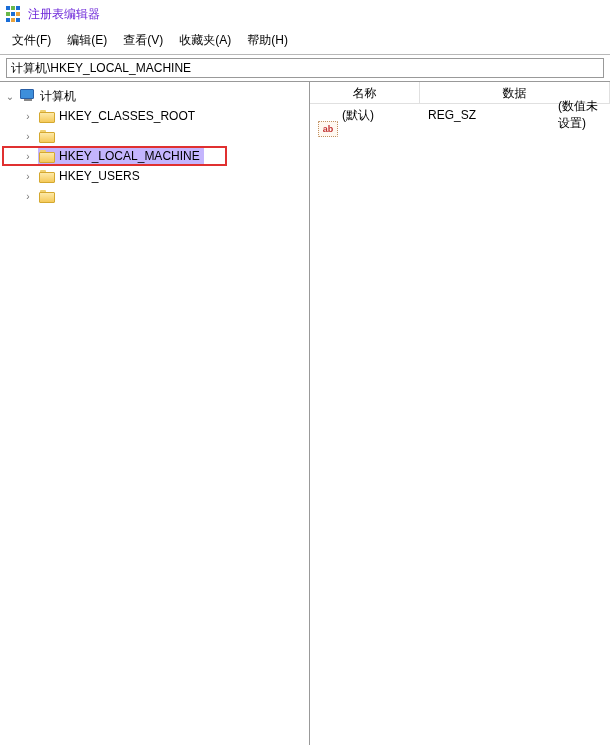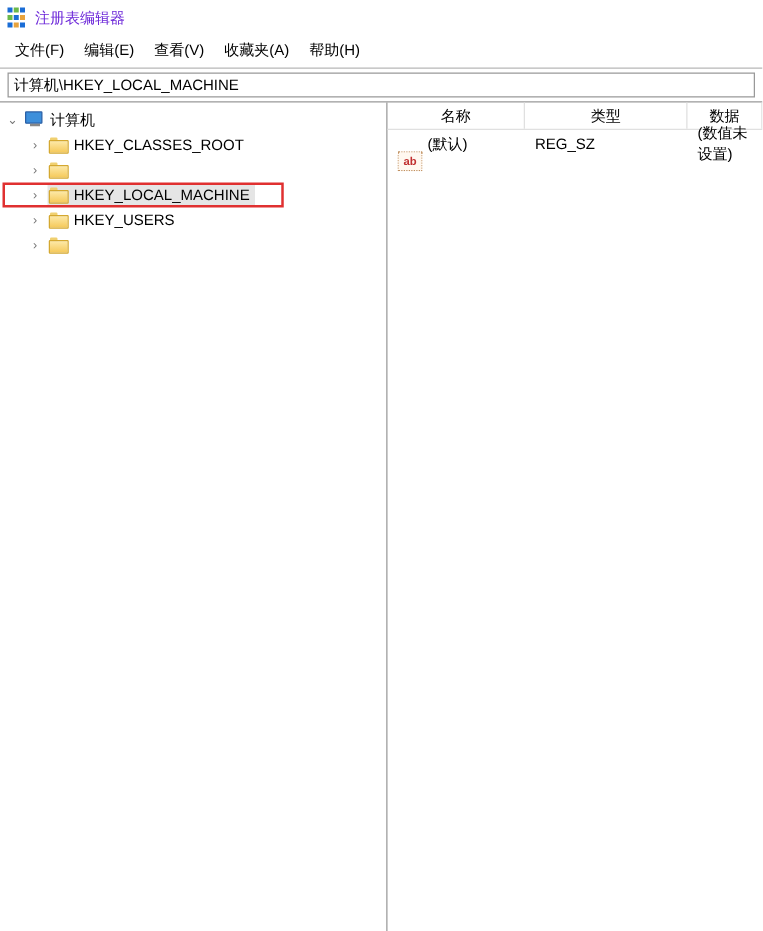--- a/index.html
+++ b/index.html
@@ -19,21 +19,21 @@
     .address-bar { padding: 3px 6px; border-bottom: 1px solid #999; }
     .address-input { width: 100%; border: 1px solid #999; padding: 2px 4px; height: 20px; outline: none; font-size: 12px; }
     
     .main-area { display: flex; height: calc(745px - 28px - 22px - 27px); }
     
     .tree-panel { width: 310px; border-right: 1px solid #999; padding: 4px 2px; overflow: auto; }
     .tree-node { display: flex; align-items: center; height: 20px; gap: 4px; padding-left: 2px; cursor: default; }
     .tree-node.child { padding-left: 20px; }
     .tree-node .toggle { width: 12px; text-align: center; color: #777; font-size: 10px; user-select: none; }
     .tree-node .label-wrap { display: flex; align-items: center; gap: 4px; padding: 1px 4px 1px 1px; }
-    .tree-node.selected .label-wrap { background: #e5e5e5; }
+    .tree-node.selected .label-wrap { background: #c4b5fd; }
     .tree-node.highlighted { border: 2px solid #e03030; padding-left: 18px; margin-right: 80px; }
     
     .computer-icon { width: 16px; height: 14px; position: relative; }
     .computer-icon .screen { width: 14px; height: 10px; border: 1px solid #2a5fa5; background: #3d8fdb; border-radius: 1px; }
     .computer-icon .base { width: 8px; height: 2px; background: #888; margin: 0 auto; }
     
     .folder-icon { width: 16px; height: 13px; position: relative; }
     .folder-icon::before { content: ""; position: absolute; top: 0; left: 1px; width: 6px; height: 3px; background: #f0d070; border-radius: 1px 1px 0 0; }
     .folder-icon::after { content: ""; position: absolute; top: 2px; left: 0; width: 16px; height: 11px; background: linear-gradient(#fde9a7, #f5c95a); border: 1px solid #d4a830; border-radius: 1px; box-sizing: border-box; }
     
@@ -134,21 +134,20 @@
       <span class="toggle">›</span>
       <div class="label-wrap">
         <div class="folder-icon"></div>
       </div>
     </div>
   </div>
 
   <div class="values-panel">
     <div class="columns">
       <div class="col col-name">名称</div>
-      <div class="col col-type">类型</div>
       <div class="col col-data">数据</div>
     </div>
     <div class="value-row">
       <div class="cell cell-name">
         <div class="string-icon">ab</div>
         <span>(默认)</span>
       </div>
       <div class="cell cell-type">REG_SZ</div>
       <div class="cell cell-data">(数值未设置)</div>
     </div>

